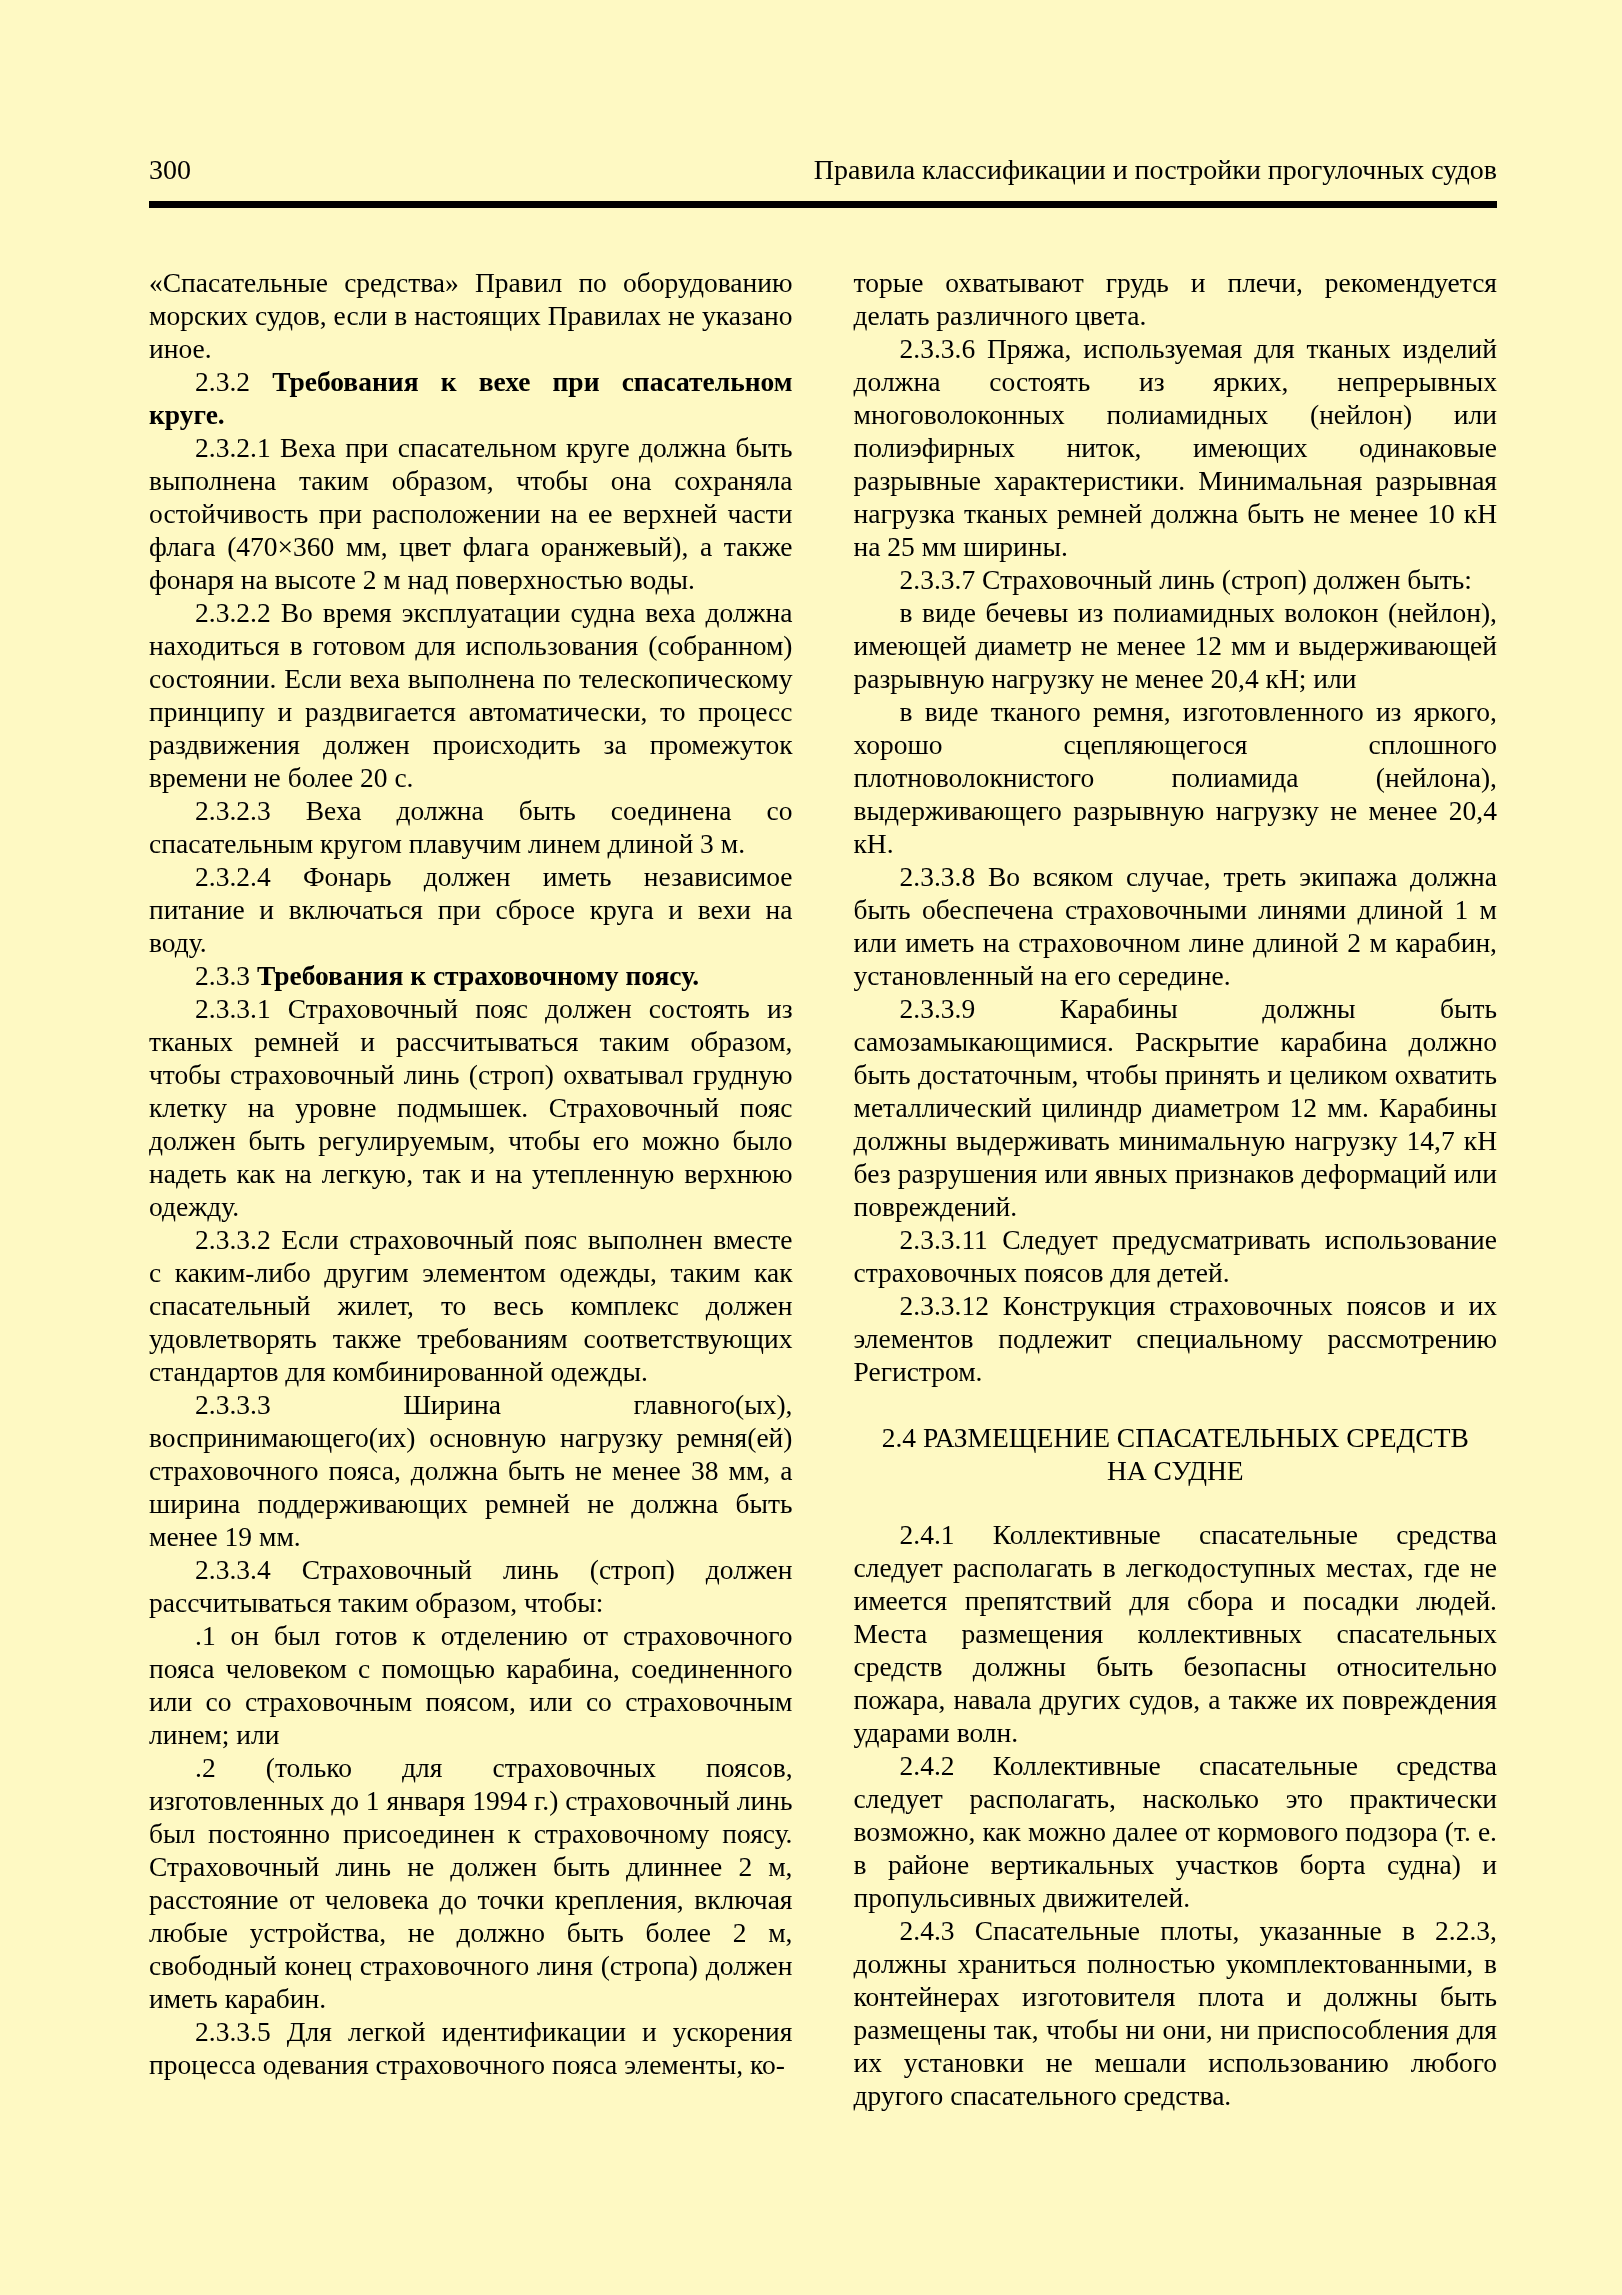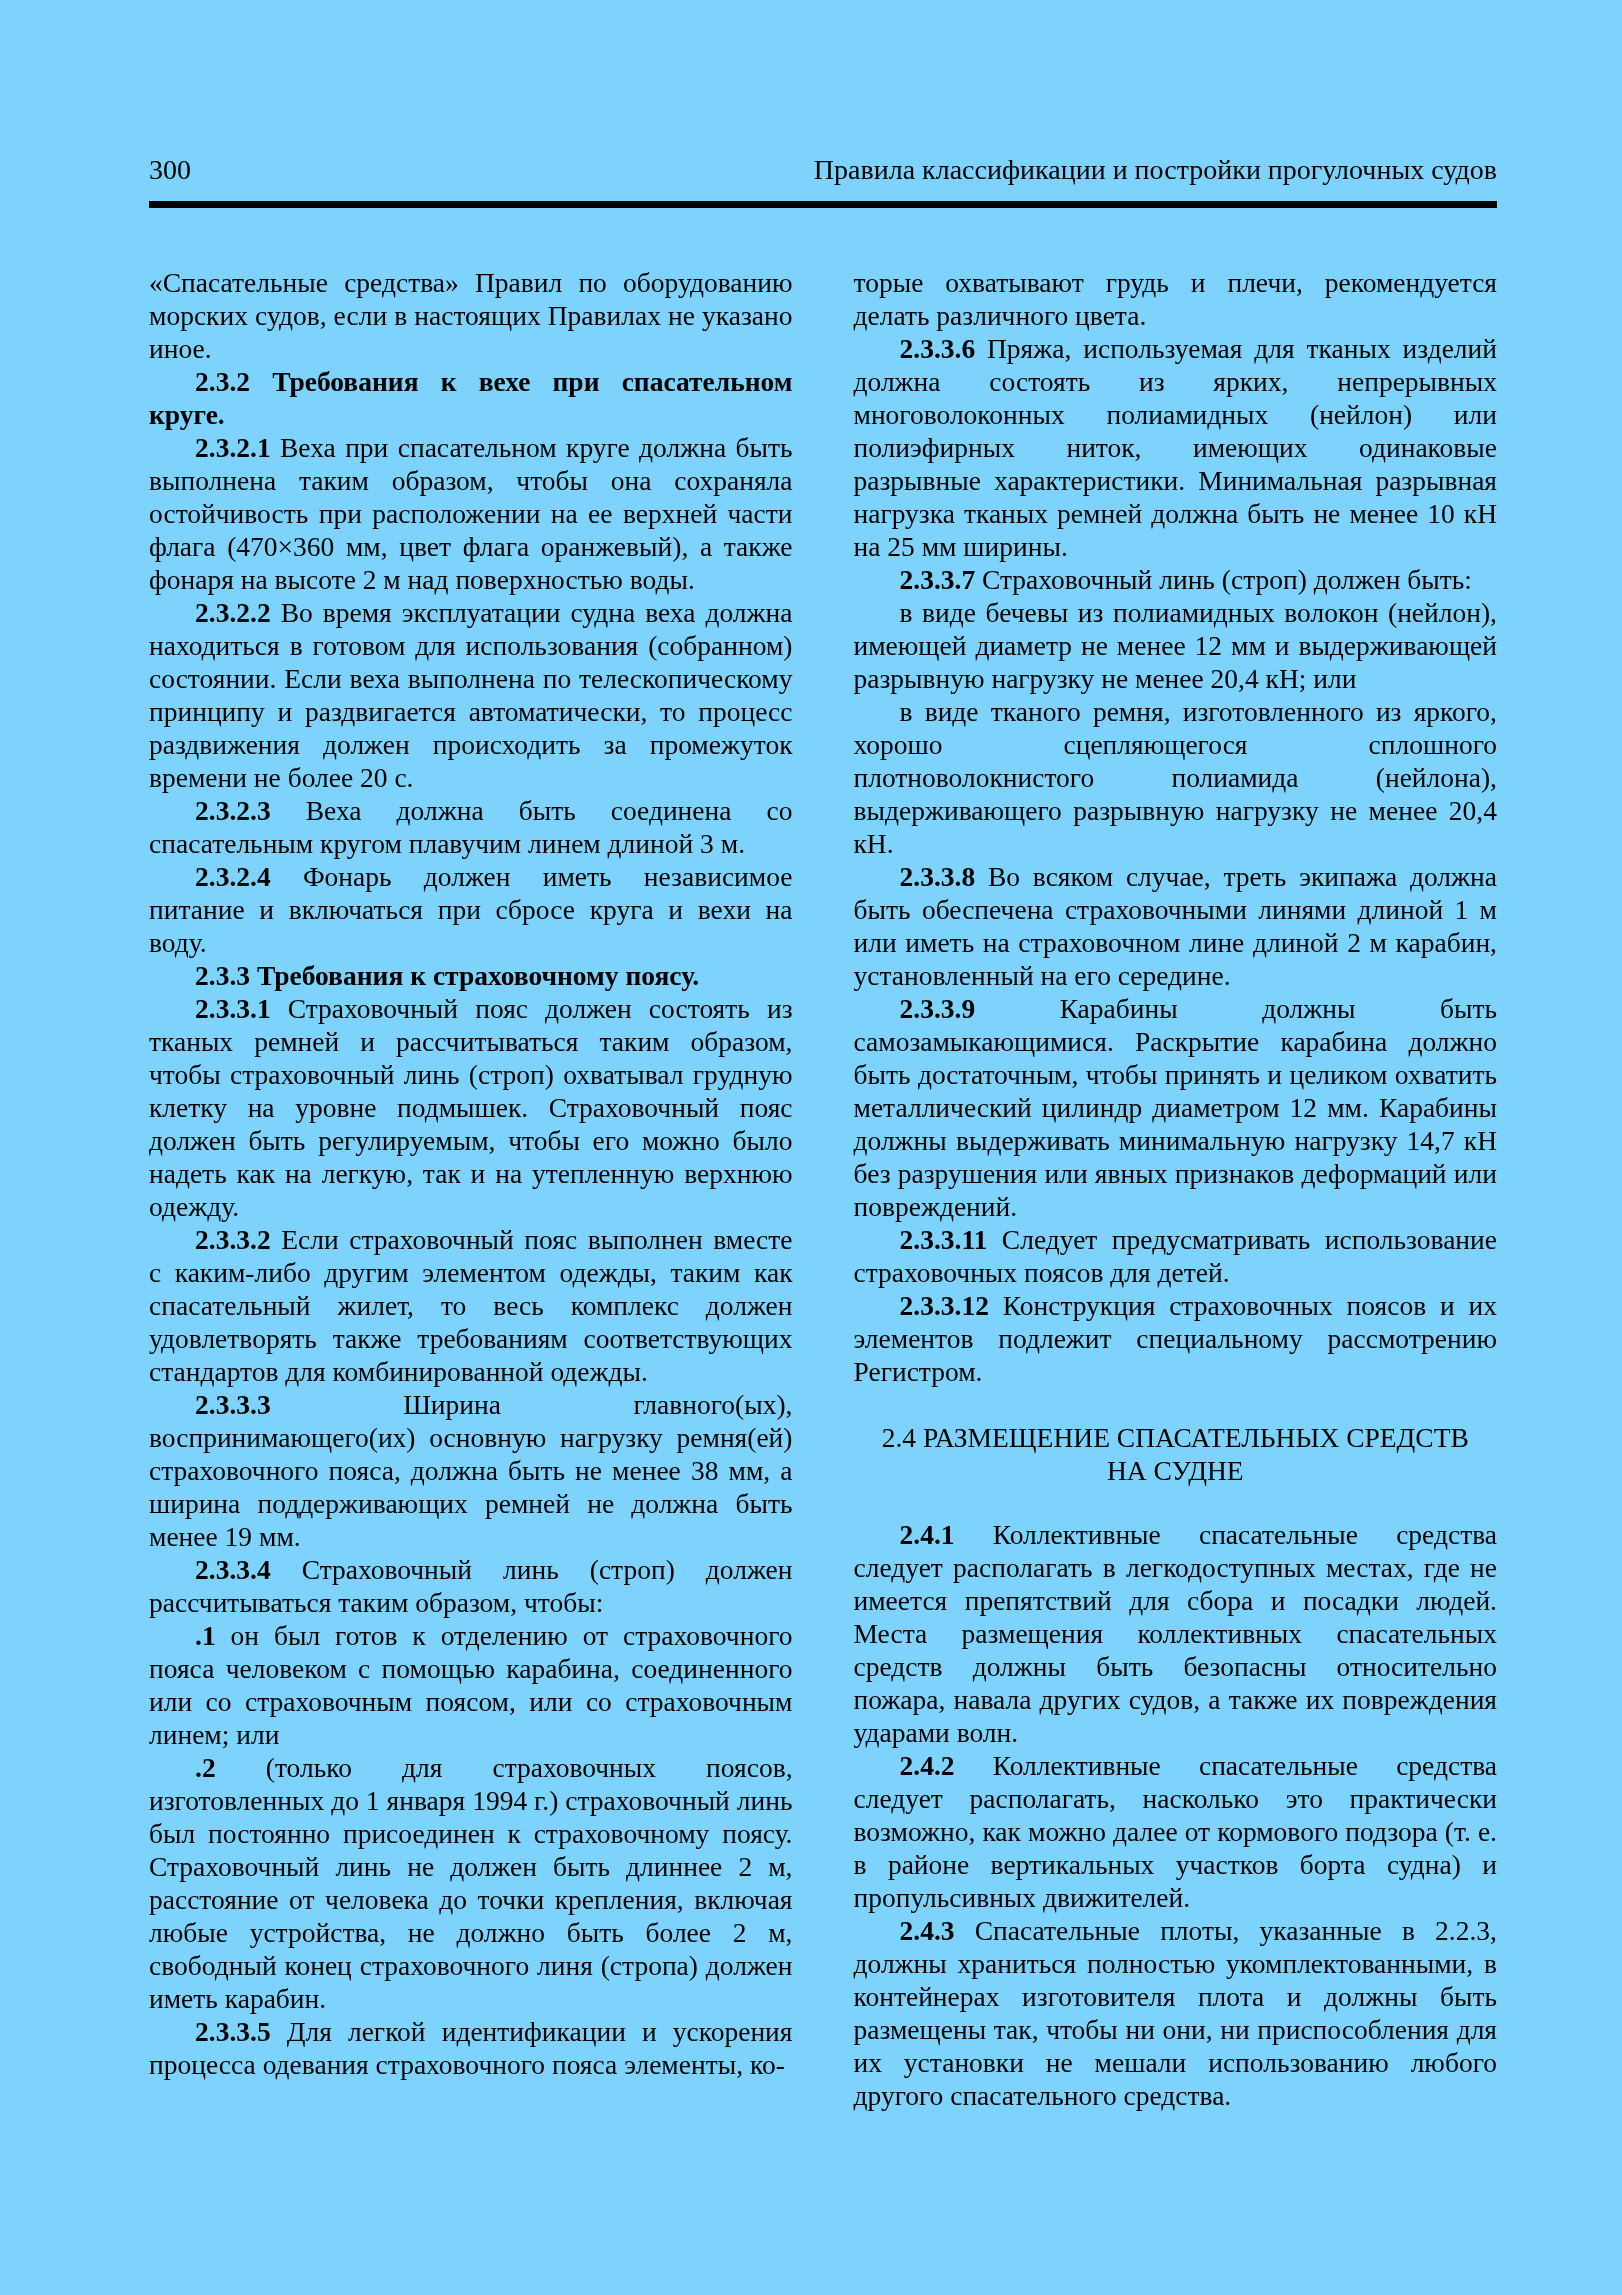--- a/index.html
+++ b/index.html
@@ -1,19 +1,19 @@
 <!DOCTYPE html>
 <html lang="ru" style="font-size:10.5px"><head>
 <meta charset="utf-8">
 <style>
   html,body{margin:0;padding:0;background:#888;}
   .page{
     position:relative;
     width:1623px;height:2295px;
-    background:#7dd3fc;
+    background:#fef9c3;
     color:#000;
     font-family:"Liberation Serif","DejaVu Serif",serif;
     overflow:hidden;
     margin:0 auto;
   }
   .content{
     margin-left:149px;
     width:1348px;
   }
   .page-header{
@@ -40,21 +40,21 @@
     font-size:27.5px;
     line-height:33px;
     text-align:justify;
   }
   .para{
     margin:0;
     text-indent:46px;
   }
   .para.no-indent{text-indent:0;}
   .para.bold-all{font-weight:bold;}
-  .para b{font-weight:bold;}
+  .para b{font-weight:normal;}
   .sec-heading{
     font-weight:normal;
     text-align:center;
     margin:33px 0 31px 0;
   }
   .sec-heading div{text-indent:0;}
 </style>
 </head>
 <body>
 

